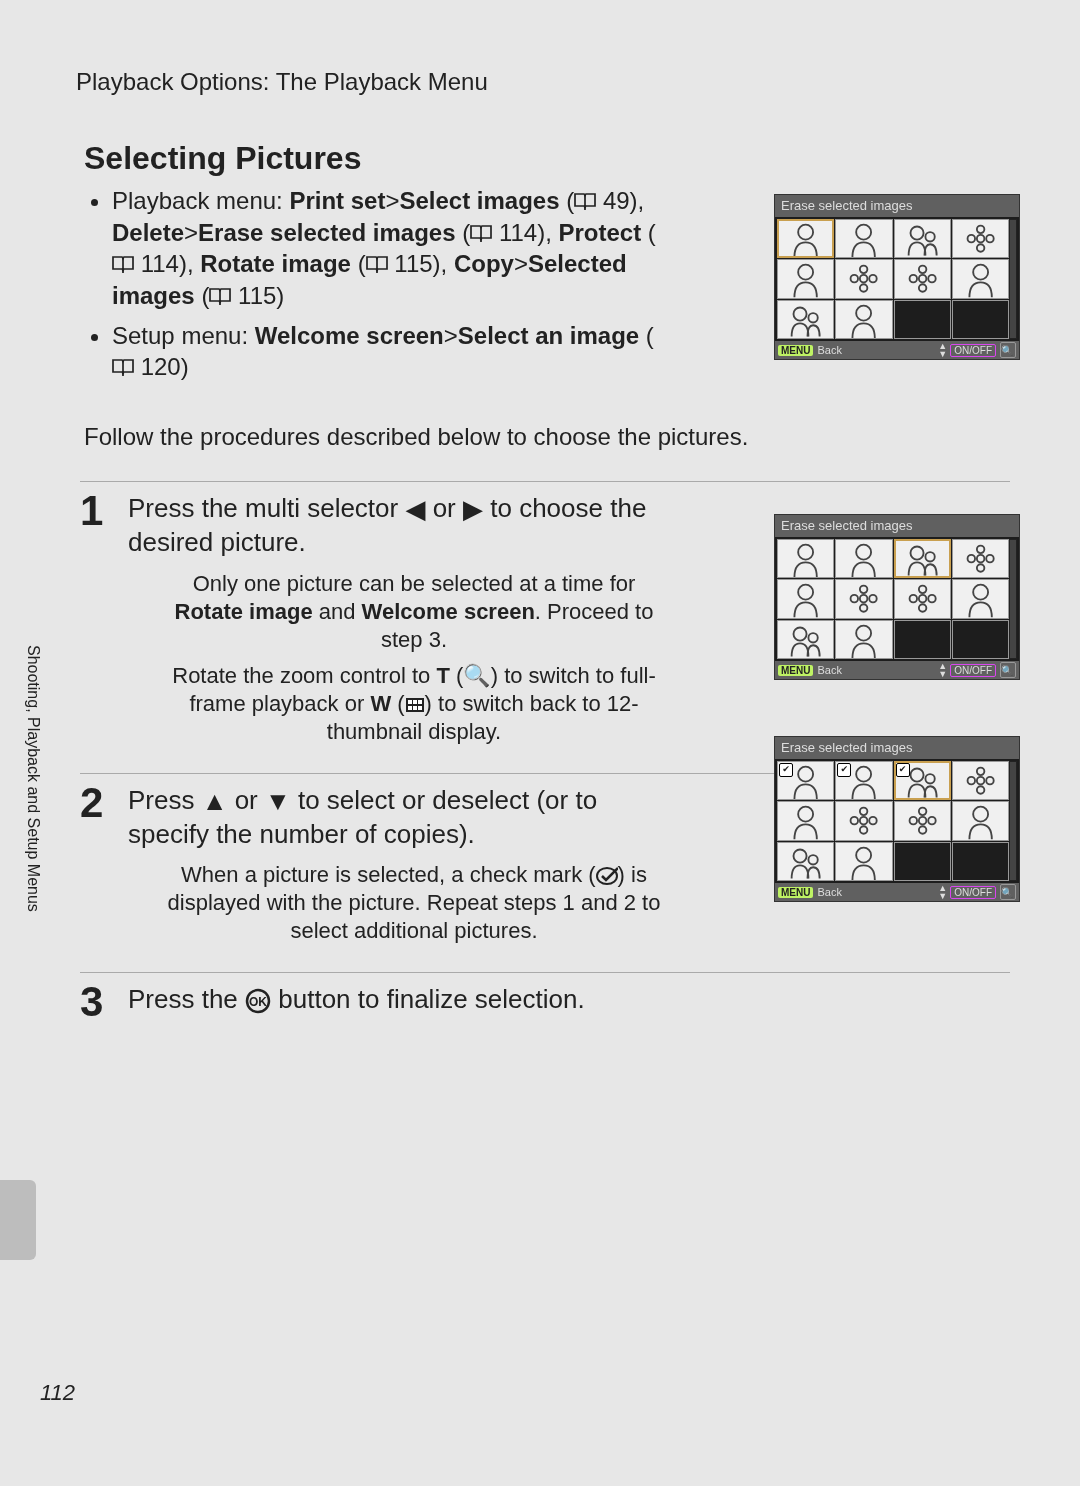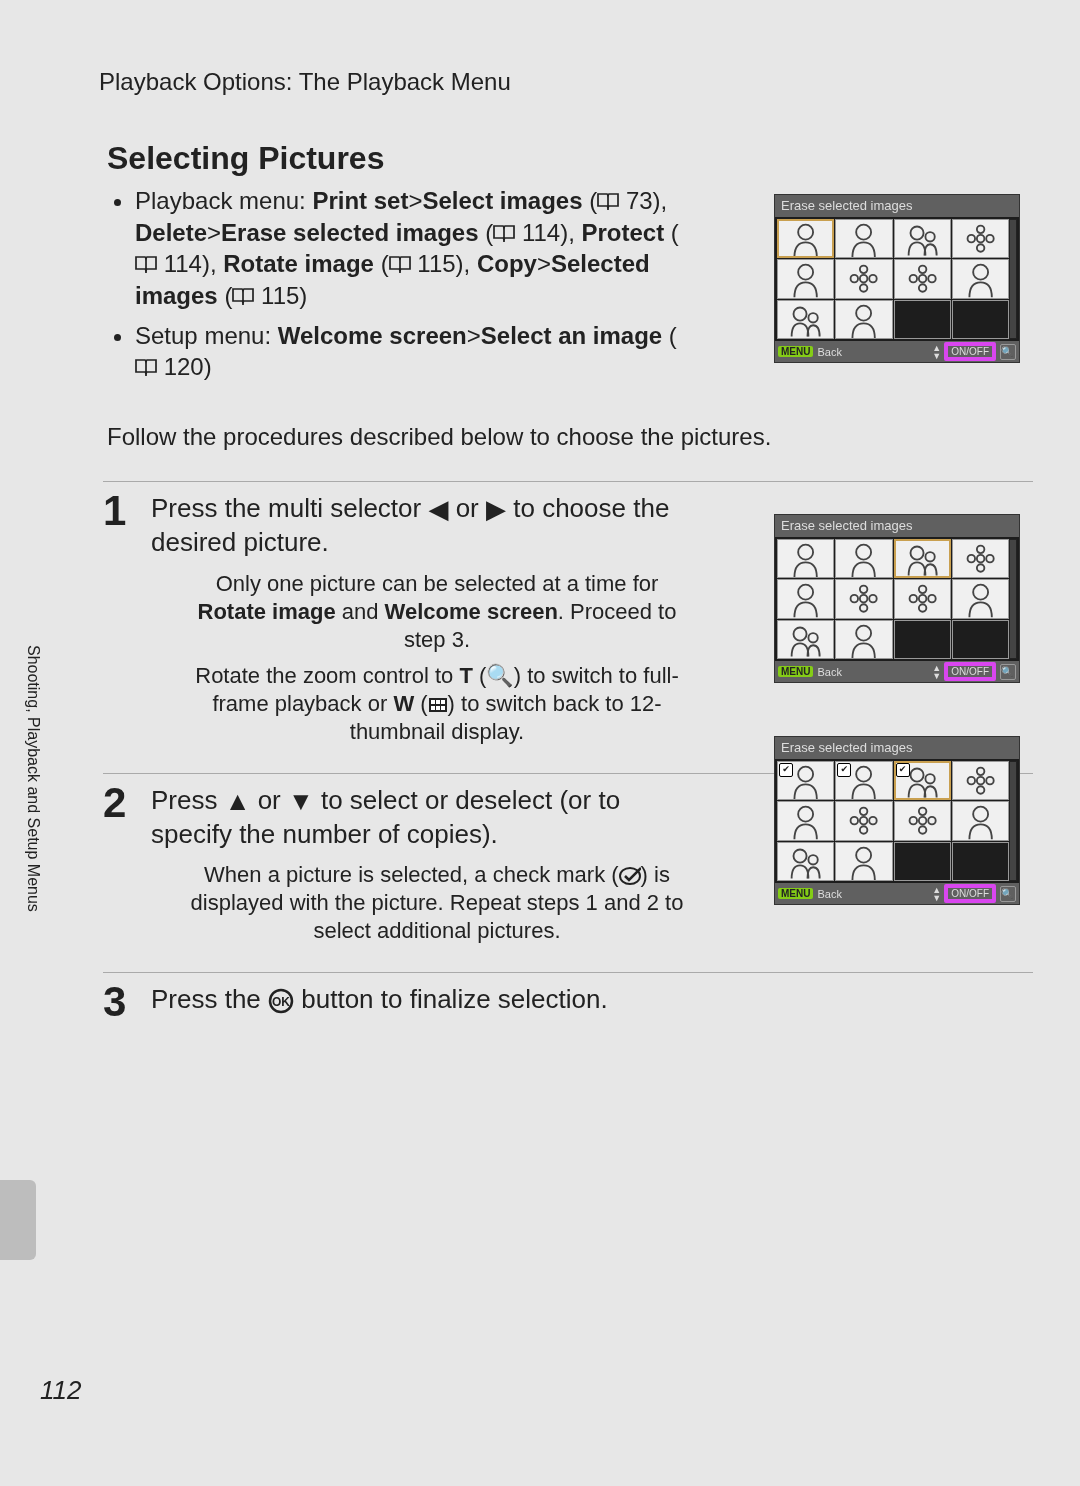--- a/index.html
+++ b/index.html
@@ -8,21 +8,21 @@
     background:#e7e7e7;
     font-family:"Segoe UI",Arial,sans-serif;
     font-size:24px;
     color:#222;
     position:relative;
   }
   .page{
     position:relative;
     width:1080px;height:1486px;
     box-sizing:border-box;
-    padding:68px 80px 40px 83px;
+    padding:68px 80px 40px 60px;
   }
   .header-bar{
     font-size:24px;
     margin-left:16px;
     margin-bottom:44px;
   }
   h2{
     font-size:32px;
     font-weight:700;
     margin:0 0 8px 24px;
@@ -124,26 +124,26 @@
   .shot-footer{
     background:#606060;
     display:flex;
     align-items:center;
     font-size:11px;
     color:#ddd;
     padding:1px 3px;
     gap:4px;
   }
   .btn-menu{
-    background:#84cc16;color:#222;font-weight:700;font-size:10px;
+    background:#bef264;color:#222;font-weight:700;font-size:10px;
     padding:0 3px;border-radius:2px;
   }
   .spacer{flex:1}
   .btn-onoff{
-    border:4px solid #d946ef;padding:0 3px;font-size:10px;border-radius:2px;
+    border:1px solid #d946ef;padding:0 3px;font-size:10px;border-radius:2px;
   }
   .btn-mag{
     border:1px solid #999;width:14px;height:14px;border-radius:2px;
     display:flex;align-items:center;justify-content:center;font-size:10px;
   }
   .updown{display:inline-block;line-height:8px;font-size:9px;letter-spacing:-1px}
   .check-badge{
     position:absolute;top:1px;left:1px;width:12px;height:12px;
     background:#fff;border:1px solid #000;border-radius:2px;
     font-size:9px;text-align:center;line-height:11px;
@@ -160,21 +160,21 @@
     position:absolute;
     left:0;top:1180px;
     width:36px;height:80px;
     background:#bdbdbd;
     border-radius:0 6px 6px 0;
   }
   .page-num{
     position:absolute;
     left:40px;bottom:80px;
     font-style:italic;
-    font-size:26px;
+    font-size:22px;
   }
 </style>
 </head>
 <body>
 
 <svg width="0" height="0" style="position:absolute">
   <defs>
     <g id="book-icon">
       <path d="M1 1 L10 1 Q11 1 11 5 L11 17 Q11 13 10 13 L1 13 Z M21 1 L12 1 Q11 1 11 5 L11 17 Q11 13 12 13 L21 13 Z" fill="none" stroke="#222" stroke-width="1.7"></path>
     </g>
@@ -203,21 +203,21 @@
   <div class="header-bar">Playback Options: The Playback Menu</div>
 
   <h2>Selecting Pictures</h2>
 
 
   <ul class="bullets">
     <li>
       <span>Playback menu: </span><b>Print set</b><span>&gt;</span><b>Select images</b>
       (<span class="page-ref"><svg>
             <use href="#book-icon"></use>
-          </svg></span><span> 73), </span>
+          </svg></span><span> 49), </span>
       <b>Delete</b><span>&gt;</span><b>Erase selected images</b>
       (<span class="page-ref"><svg>
             <use href="#book-icon"></use>
           </svg></span><span> 114), </span>
       <b>Protect</b>
       (<span class="page-ref"><svg>
             <use href="#book-icon"></use>
           </svg></span><span> 114), </span>
       <b>Rotate image</b>
       (<span class="page-ref"><svg>

